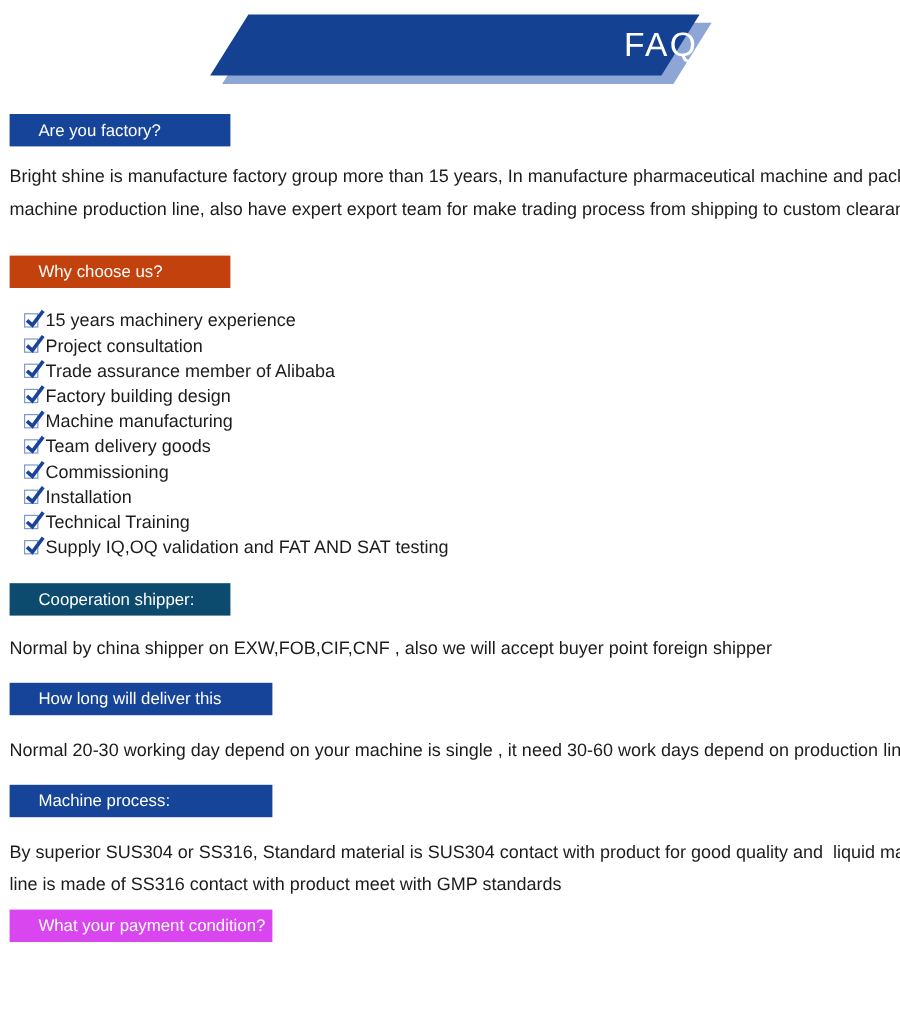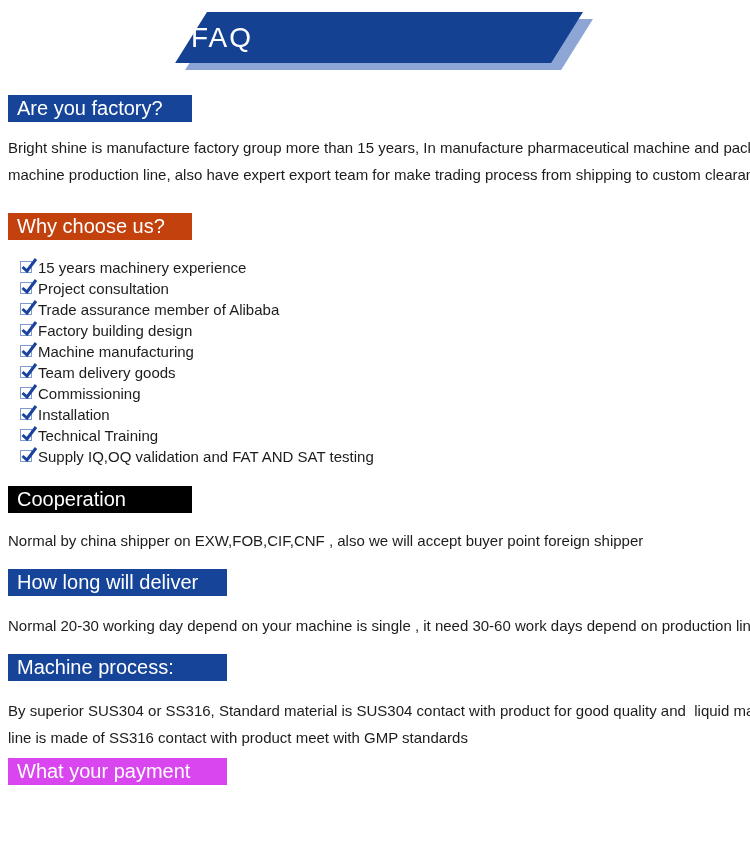--- a/index.html
+++ b/index.html
@@ -15,29 +15,29 @@
   .banner { position:relative; height:70px; }
   .banner-shadow {
     position:absolute; left:217px; top:19px; width:376px; height:51px;
     transform:skewX(-32deg); transform-origin:0 0;
   }
   .banner-face {
     position:absolute; left:207px; top:12px; width:376px; height:51px;
     transform:skewX(-32deg); transform-origin:0 0;
   }
   .banner-title {
-    position:absolute; left:191px; top:12px; width:376px; height:51px;
-    line-height:51px; text-align:left;
+    position:absolute; left:206px; top:12px; width:376px; height:51px;
+    line-height:51px; text-align:right;
     color:#ffffff; font-size:28px; letter-spacing:2px;
   }
 
   
   .bar {
-    height:27px; line-height:27px; margin-left:8px; padding-left:9px;
-    color:#ffffff; font-size:20px; font-weight:400;
+    height:27px; line-height:27px; margin-left:8px; padding-left:24px;
+    color:#ffffff; font-size:14px; font-weight:400;
   }
   .bar.narrow { width:184px; }
   .bar.wide   { width:219px; }
 
   
   .body-text {
     margin-left:8px; font-size:15px; line-height:27px;
     white-space:pre; color:#1c1c1c;
   }
 
@@ -154,21 +154,21 @@
     <li>
       <span class="cbx">
           <svg viewBox="0 0 18 18">
             <polyline points="2.5,11 7,15 16,3" fill="none" stroke="#1a449c" stroke-width="3"></polyline>
           </svg>
         </span>
       <span>Supply IQ,OQ validation and FAT AND SAT testing</span>
     </li>
   </ul>
 
-  <div class="bar narrow mt19" style="background: #000000;">Cooperation shipper:</div>
+  <div class="bar narrow mt19" style="background: #0c4a6e;">Cooperation shipper:</div>
   <p class="body-text mt14">Normal by china shipper on EXW,FOB,CIF,CNF , also we will accept buyer point foreign shipper</p>
 
   <div class="bar wide mt15" style="background: rgb(21, 68, 153);">How long will deliver this goods?</div>
   <p class="body-text mt16">Normal 20-30 working day depend on your machine is single , it need 30-60 work days depend on production line</p>
 
   <div class="bar wide mt15" style="background: rgb(21, 68, 153);">Machine process:</div>
   <p class="body-text mt16">By superior SUS304 or SS316, Standard material is SUS304 contact with product for good quality and  liquid machine
 line is made of SS316 contact with product meet with GMP standards</p>
 
   <div class="bar wide mt7" style="background: #d946ef;">What your payment condition?</div>

